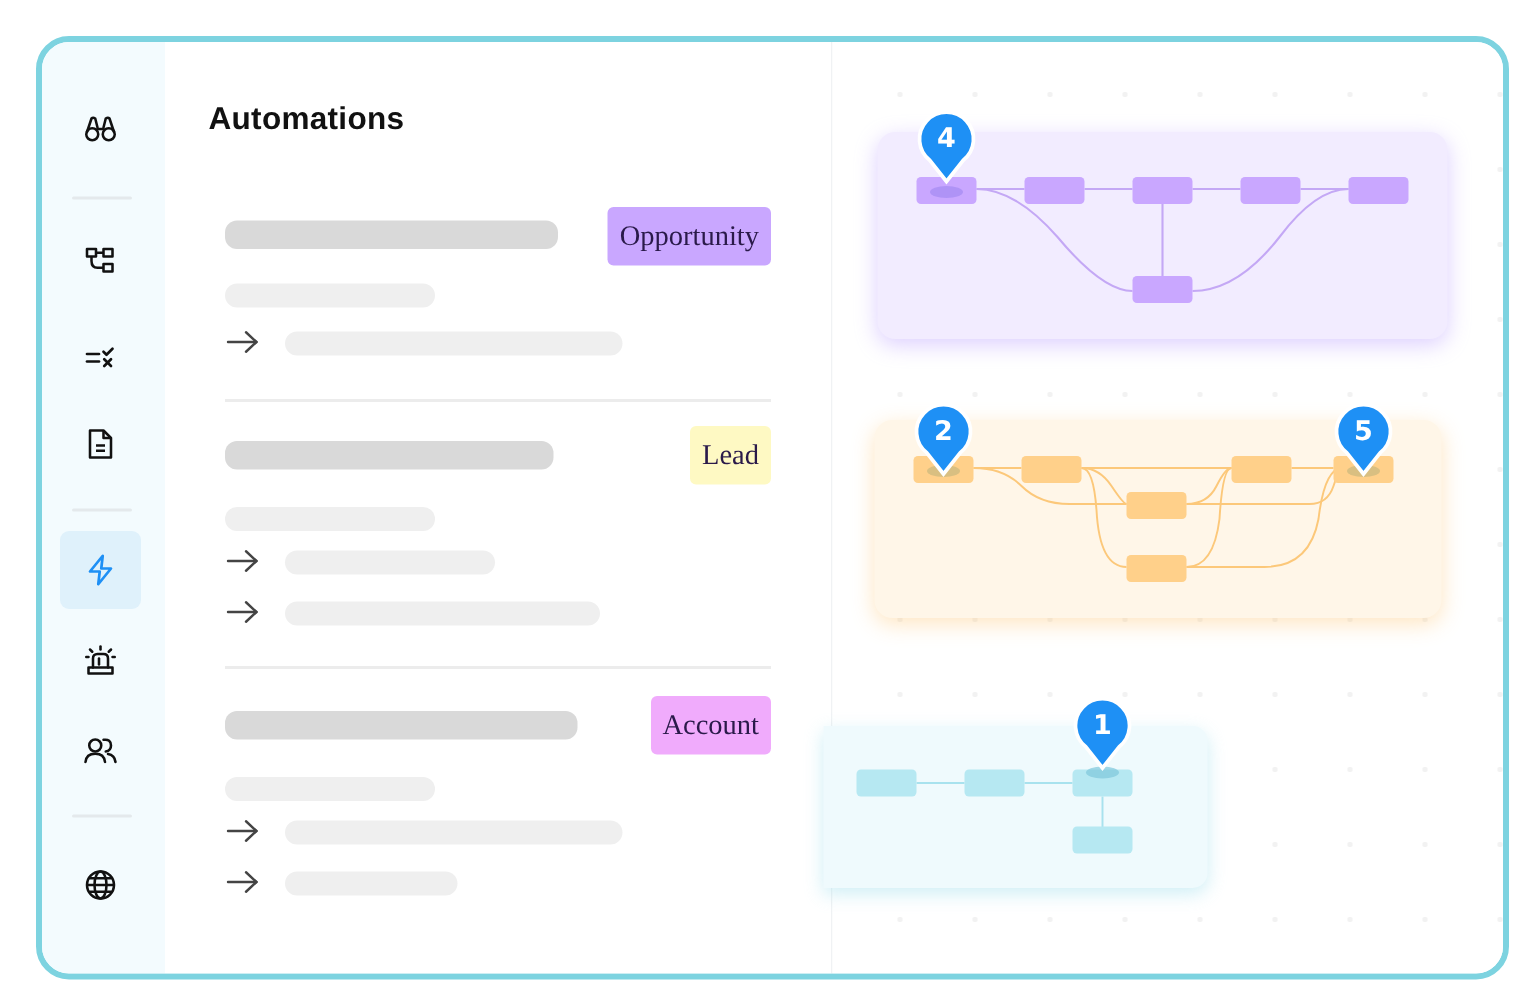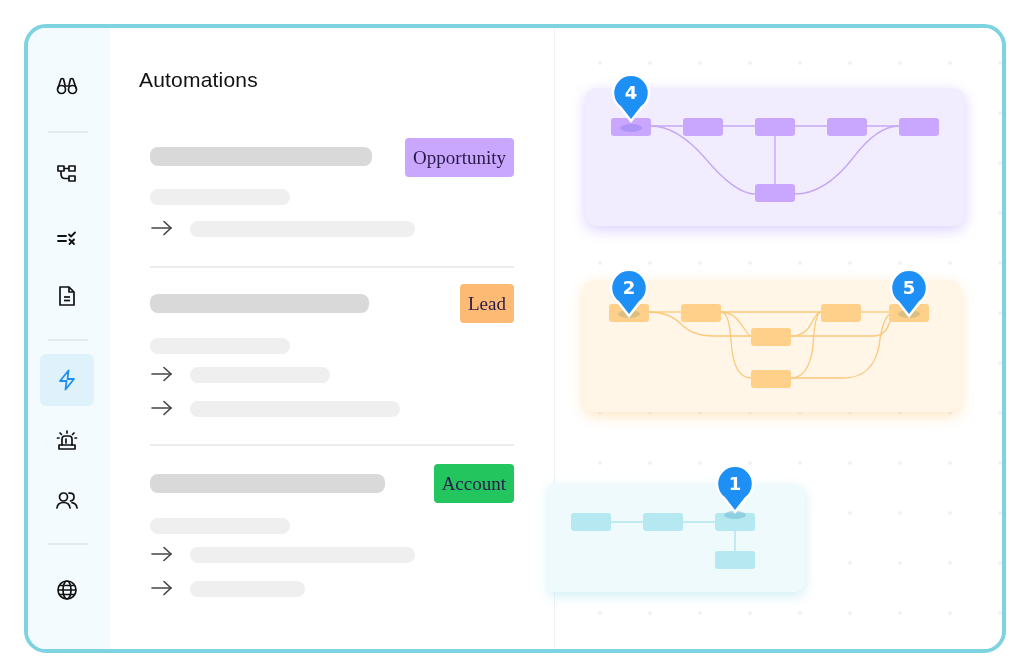--- a/index.html
+++ b/index.html
@@ -20,21 +20,21 @@
     position: absolute; left: 12px; width: 54px; height: 52px; border-radius: 6px;
     display: flex; align-items: center; justify-content: center; cursor: pointer;
   }
   .rail-item.active { background: #dff1fb; }
   .rail-item svg { width: 24px; height: 24px; }
   .rail-sep { position: absolute; left: 20px; width: 40px; height: 2px; background: #e4e9ec; border-radius: 1px; }
 
   
   .list-panel { position: absolute; left: 82px; top: 0; width: 444px; bottom: 0; background: #fff; }
   .panel-divider { position: absolute; left: 526px; top: 0; bottom: 0; width: 1px; background: #f0f2f4; }
-  .page-title { position: absolute; left: 29px; top: 40px; font-size: 21px; font-weight: 400; color: #111; letter-spacing: 0.2px; }
+  .page-title { position: absolute; left: 29px; top: 40px; font-size: 21px; font-weight: 700; color: #111; letter-spacing: 0.2px; }
 
   .group { position: absolute; left: 40px; width: 364px; font-family: Liberation Serif, serif; }
   .sk { position: absolute; border-radius: 8px; }
   .sk.dark { background: #d9d9d9; height: 19px; }
   .sk.light { background: #efefef; height: 16px; }
   .arrow { position: absolute; left: 0; width: 24px; height: 16px; }
   .tag {
     position: absolute; right: 0; height: 39px; padding: 0 8px; border-radius: 4px;
     display: flex; align-items: center; font-size: 19px; color: #2a1a4a; cursor: pointer;
   }
@@ -149,38 +149,38 @@
       <svg class="arrow" style="top:85px" viewBox="0 0 24 16" fill="none" stroke="#444" stroke-width="1.6" stroke-linecap="round" stroke-linejoin="round">
           <path d="M2 8 H21"></path>
           <path d="M14 1.5 L21 8 L14 14.5"></path>
         </svg>
       <div class="sk light" style="left:40px;top:86px;width:225px"></div>
     </div>
     <div class="hr" style="top:238px"></div>
 
     <div class="group" style="top:252px;height:140px">
       <div class="sk dark" style="left:0;top:14px;width:219px"></div>
-      <div class="tag" style="top:4px;background:#fdba74">Lead</div>
+      <div class="tag" style="top:4px;background:#fef9c3">Lead</div>
       <div class="sk light" style="left:0;top:58px;width:140px"></div>
       <svg class="arrow" style="top:86px" viewBox="0 0 24 16" fill="none" stroke="#444" stroke-width="1.6" stroke-linecap="round" stroke-linejoin="round">
           <path d="M2 8 H21"></path>
           <path d="M14 1.5 L21 8 L14 14.5"></path>
         </svg>
       <div class="sk light" style="left:40px;top:87px;width:140px"></div>
       <svg class="arrow" style="top:120px" viewBox="0 0 24 16" fill="none" stroke="#444" stroke-width="1.6" stroke-linecap="round" stroke-linejoin="round">
           <path d="M2 8 H21"></path>
           <path d="M14 1.5 L21 8 L14 14.5"></path>
         </svg>
       <div class="sk light" style="left:40px;top:121px;width:210px"></div>
     </div>
     <div class="hr" style="top:416px"></div>
 
     <div class="group" style="top:430px;height:150px">
       <div class="sk dark" style="left:0;top:16px;width:235px"></div>
-      <div class="tag" style="top:6px;background:#22c55e">Account</div>
+      <div class="tag" style="top:6px;background:#f0abfc">Account</div>
       <div class="sk light" style="left:0;top:60px;width:140px"></div>
       <svg class="arrow" style="top:88px" viewBox="0 0 24 16" fill="none" stroke="#444" stroke-width="1.6" stroke-linecap="round" stroke-linejoin="round">
           <path d="M2 8 H21"></path>
           <path d="M14 1.5 L21 8 L14 14.5"></path>
         </svg>
       <div class="sk light" style="left:40px;top:89px;width:225px"></div>
       <svg class="arrow" style="top:122px" viewBox="0 0 24 16" fill="none" stroke="#444" stroke-width="1.6" stroke-linecap="round" stroke-linejoin="round">
           <path d="M2 8 H21"></path>
           <path d="M14 1.5 L21 8 L14 14.5"></path>
         </svg>

